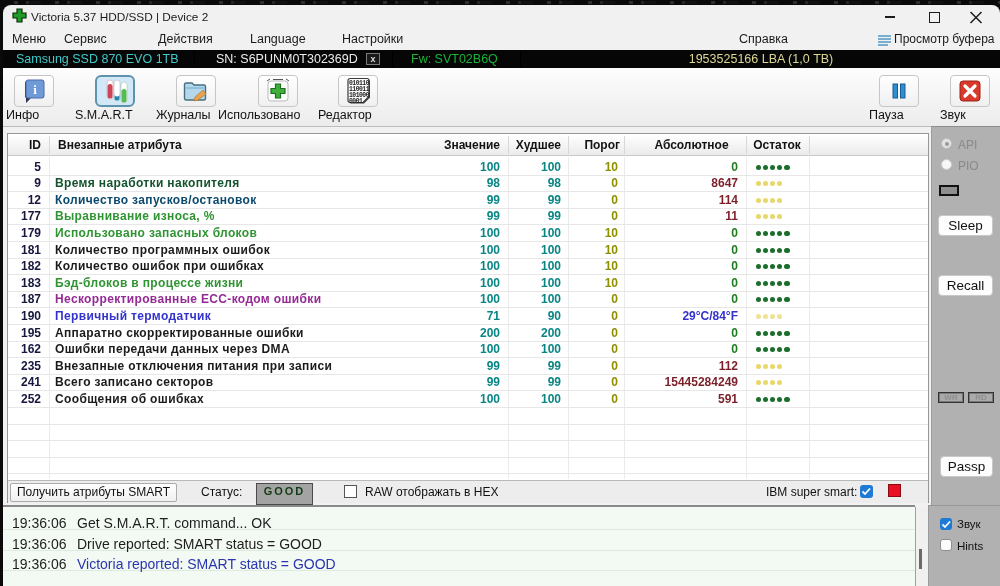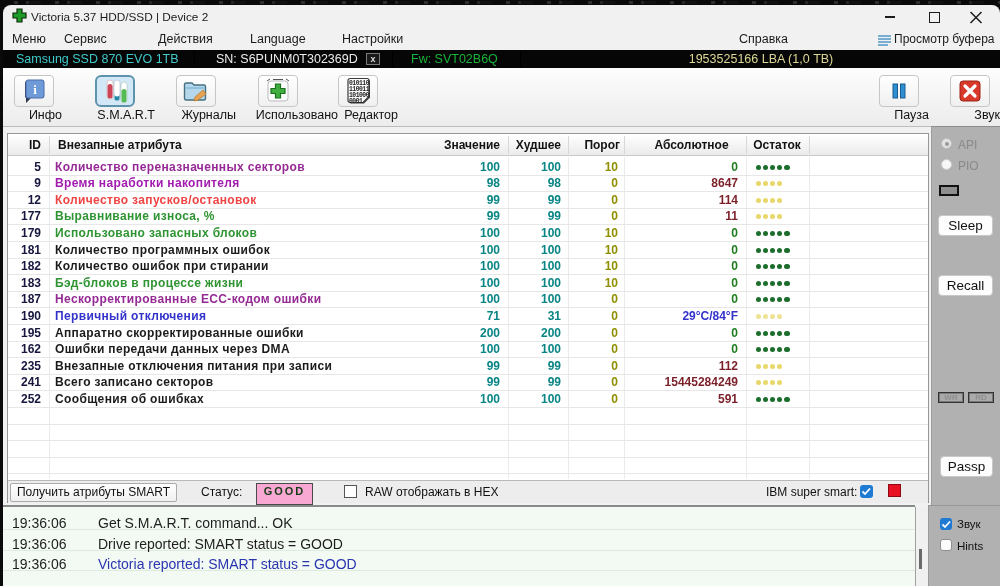--- a/index.html
+++ b/index.html
@@ -20,21 +20,21 @@
   #devbar { position:absolute; left:3px; top:50px; width:997px; height:18px; background:#060606; }
   .devtxt { position:absolute; top:52px; font-size:12.5px; }
   .devsep { position:absolute; top:51px; width:1px; height:16px; background:#3a3a3a; border-right:1px solid #000; }
 
   
   #toolbar { position:absolute; left:3px; top:68px; width:997px; height:59px;
              background:linear-gradient(#fdfdfd,#ececec); border-bottom:1px solid #bdbdbd; }
   .tbtn { position:absolute; top:75px; width:40px; height:32px; background:linear-gradient(#ffffff,#f0f0f0);
           border:1px solid #c6c6c6; border-radius:4px; }
   .tbtn svg { position:absolute; left:50%; top:50%; transform:translate(-50%,-50%); }
-  .tlabel { position:absolute; top:108px; font-size:12.5px; color:#111; text-align:right; }
+  .tlabel { position:absolute; top:108px; font-size:12.5px; color:#111; text-align:left; }
 
   
   #rpanel { position:absolute; left:931px; top:126px; width:69px; height:460px;
             background:#b1b1b1; border-top:1px solid #8d8d8d; border-left:1px solid #9d9d9d; }
   .rbtn { position:absolute; background:#fdfdfd; border:1px solid #c8c8c8; border-radius:4px;
           font-size:13.5px; color:#111; text-align:center; line-height:19px; }
 
   
   #smart { position:absolute; left:7px; top:133px; width:922px; height:370px;
            background:#ffffff; border:1px solid #979797; border-bottom:2px solid #8a8a8a; }
@@ -58,21 +58,21 @@
   .cgreen { color:#1e7d1e; } .cred { color:#7b1f29; } .cblue { color:#3333cc; }
 
   #botbar { position:absolute; left:0px; top:346px; width:920px; height:23px;
             background:#ededed; border-top:1px solid #b9b9b9; }
 
   
   #log { position:absolute; left:3px; top:505px; width:912px; height:81px;
          background:#f3faf3; border-top:2px solid #8a8a8a; }
   .logrow { position:absolute; left:0; width:912px; height:21px; border-bottom:1px solid #dfeadf; font-size:14px; }
   .ltime { position:absolute; left:9px; top:6px; color:#1e1e1e; }
-  .lmsg  { position:absolute; left:74px; top:6px; color:#1e1e1e;margin-left:21px; }
+  .lmsg  { position:absolute; left:74px; top:6px; color:#1e1e1e; }
 
   #logscroll { position:absolute; left:915px; top:507px; width:13px; height:79px; background:#f0f0f0;
                border-left:1px solid #a0a0a0; }
   #sndpanel { position:absolute; left:928px; top:505px; width:72px; height:81px; background:#b1b1b1;
               border-top:1px solid #989898; border-left:1px solid #9a9a9a; }
   .cb { position:absolute; width:13px; height:13px; border-radius:3px; }
   .cbon { background:#1f7ad4; }
   .cboff { background:#fcfcfc; border:1px solid #8e8e8e; }
   .cbon svg { position:absolute; left:1px; top:2px; }
 </style>
@@ -216,39 +216,38 @@
   </div>
   <div class="vline" style="left:41px"></div>
   <div class="vline" style="left:500px"></div>
   <div class="vline" style="left:560px"></div>
   <div class="vline" style="left:616px"></div>
   <div class="vline" style="left:738px"></div>
   <div class="vline" style="left:801px"></div>
   <div id="rows">
 <div class="row" style="top:24.5px">
         <div class="rid">5</div>
-        <div class="rname" style="color:#952a95">Количество переназначенных секторов</div>
         <div class="rval">100</div>
         <div class="rwor">100</div>
         <div class="rthr">10</div>
         <div class="rabs cgreen">0</div>
         <div class="dots"><span class="dot dg"></span><span class="dot dg"></span><span class="dot dg"></span><span class="dot dg"></span><span class="dot dg"></span></div>
       </div>
 <div class="row" style="top:41.1px">
         <div class="rid">9</div>
-        <div class="rname" style="color:#a21caf">Время наработки накопителя</div>
+        <div class="rname" style="color:#14532d">Время наработки накопителя</div>
         <div class="rval">98</div>
         <div class="rwor">98</div>
         <div class="rthr">0</div>
         <div class="rabs cred">8647</div>
         <div class="dots"><span class="dot dy"></span><span class="dot dy"></span><span class="dot dy"></span><span class="dot dy"></span></div>
       </div>
 <div class="row" style="top:57.7px">
         <div class="rid">12</div>
-        <div class="rname" style="color:#ef4444">Количество запусков/остановок</div>
+        <div class="rname" style="color:#0c4a6e">Количество запусков/остановок</div>
         <div class="rval">99</div>
         <div class="rwor">99</div>
         <div class="rthr">0</div>
         <div class="rabs cred">114</div>
         <div class="dots"><span class="dot dy"></span><span class="dot dy"></span><span class="dot dy"></span><span class="dot dy"></span></div>
       </div>
 <div class="row" style="top:74.3px">
         <div class="rid">177</div>
         <div class="rname" style="color:#2f9432">Выравнивание износа, %</div>
         <div class="rval">99</div>
@@ -270,21 +269,21 @@
         <div class="rid">181</div>
         <div class="rname" style="color:#1b1b1b">Количество программных ошибок</div>
         <div class="rval">100</div>
         <div class="rwor">100</div>
         <div class="rthr">10</div>
         <div class="rabs cgreen">0</div>
         <div class="dots"><span class="dot dg"></span><span class="dot dg"></span><span class="dot dg"></span><span class="dot dg"></span><span class="dot dg"></span></div>
       </div>
 <div class="row" style="top:124.1px">
         <div class="rid">182</div>
-        <div class="rname" style="color:#1b1b1b">Количество ошибок при стирании</div>
+        <div class="rname" style="color:#1b1b1b">Количество ошибок при ошибках</div>
         <div class="rval">100</div>
         <div class="rwor">100</div>
         <div class="rthr">10</div>
         <div class="rabs cgreen">0</div>
         <div class="dots"><span class="dot dg"></span><span class="dot dg"></span><span class="dot dg"></span><span class="dot dg"></span><span class="dot dg"></span></div>
       </div>
 <div class="row" style="top:140.7px">
         <div class="rid">183</div>
         <div class="rname" style="color:#2f9432">Бэд-блоков в процессе жизни</div>
         <div class="rval">100</div>
@@ -297,23 +296,23 @@
         <div class="rid">187</div>
         <div class="rname" style="color:#952a95">Нескорректированные ECC-кодом ошибки</div>
         <div class="rval">100</div>
         <div class="rwor">100</div>
         <div class="rthr">0</div>
         <div class="rabs cgreen">0</div>
         <div class="dots"><span class="dot dg"></span><span class="dot dg"></span><span class="dot dg"></span><span class="dot dg"></span><span class="dot dg"></span></div>
       </div>
 <div class="row" style="top:173.9px">
         <div class="rid">190</div>
-        <div class="rname" style="color:#3333cc">Первичный отключения</div>
+        <div class="rname" style="color:#3333cc">Первичный термодатчик</div>
         <div class="rval">71</div>
-        <div class="rwor">31</div>
+        <div class="rwor">90</div>
         <div class="rthr">0</div>
         <div class="rabs cblue">29°C/84°F</div>
         <div class="dots"><span class="dot dy dl"></span><span class="dot dy dl"></span><span class="dot dy dl"></span><span class="dot dy dl"></span></div>
       </div>
 <div class="row" style="top:190.5px">
         <div class="rid">195</div>
         <div class="rname" style="color:#1b1b1b">Аппаратно скорректированные ошибки</div>
         <div class="rval">200</div>
         <div class="rwor">200</div>
         <div class="rthr">0</div>
@@ -357,21 +356,21 @@
         <div class="dots"><span class="dot dg"></span><span class="dot dg"></span><span class="dot dg"></span><span class="dot dg"></span><span class="dot dg"></span></div>
       </div>
 <div class="row" style="top:273.5px"></div>
 <div class="row" style="top:290.1px"></div>
 <div class="row" style="top:306.7px"></div>
 <div class="row" style="top:323.3px"></div>
 </div>
   <div id="botbar"></div>
   <div class="abs" style="left:2px;top:349px;width:167px;height:19px;background:linear-gradient(#fefefe,#f0f0f0);border:1px solid #ababab;border-radius:2px;font-size:12px;color:#111;text-align:center;line-height:17px">Получить атрибуты SMART</div>
   <div class="abs" style="left:193px;top:351px;font-size:12px;color:#111">Статус:</div>
-  <div class="abs" style="left:248px;top:349px;width:57px;height:22px;background:#f9a8d4;border:1px solid #4a4a4a;font-size:11px;font-weight:bold;color:#123a12;text-align:center;line-height:15px;letter-spacing:2px">GOOD</div>
+  <div class="abs" style="left:248px;top:349px;width:57px;height:22px;background:#a3a3a3;border:1px solid #4a4a4a;font-size:11px;font-weight:bold;color:#123a12;text-align:center;line-height:15px;letter-spacing:2px">GOOD</div>
   <div class="abs" style="left:336px;top:351px;width:13px;height:13px;background:#fff;border:1.5px solid #555"></div>
   <div class="abs" style="left:357px;top:351px;font-size:12px;color:#111">RAW отображать в HEX</div>
   <div class="abs" style="left:758px;top:351px;font-size:12px;color:#111">IBM super smart:</div>
   <div class="cb cbon" style="left:852px;top:351px">
       <svg width="11" height="9" viewBox="0 0 11 9">
         <path d="M1.5 4.5 L4 7 L9 1.5" stroke="#fff" stroke-width="1.8" fill="none"></path>
       </svg>
     </div>
   <div class="abs" style="left:880px;top:350px;width:13px;height:13px;background:#e81123;border:1px solid #8e0a12"></div>
 </div>

